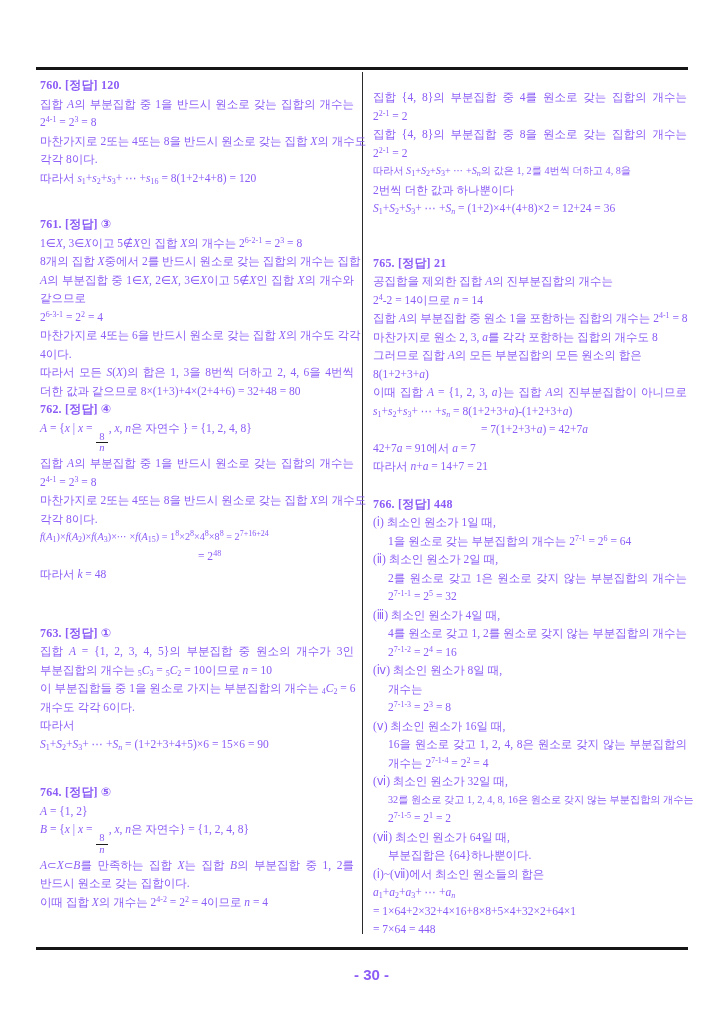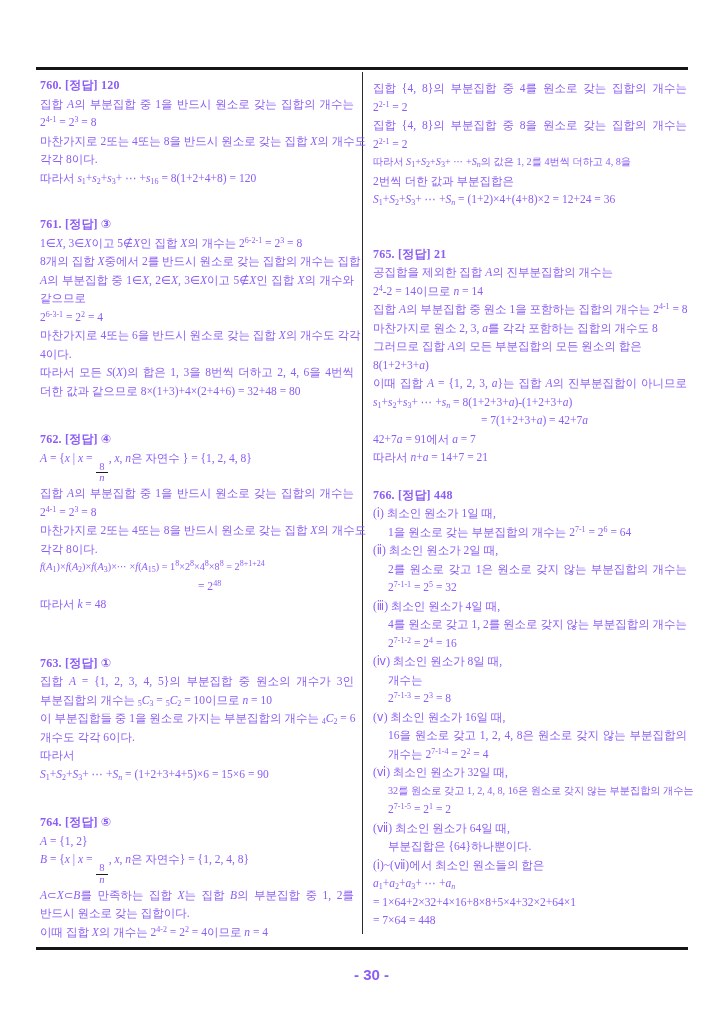--- a/index.html
+++ b/index.html
@@ -11,24 +11,24 @@
   .rule{position:absolute;left:36px;width:652px;height:3px;background:#151515;}
   .rule.top{top:67px;}
   .rule.bottom{top:947px;}
   .divider{position:absolute;left:362px;top:72px;width:1px;height:862px;background:#2a2a2a;}
   .col{position:absolute;top:72px;width:314px;font-size:11.5px;line-height:18.5px;}
   .col-left{left:40px;}
   .col-right{left:373px;}
   .block{margin:0;}
   .col-left .block:nth-child(1){margin-top:4px;}
   .col-left .block:nth-child(2){margin-top:28px;}
-  .col-left .block:nth-child(3){margin-top:30px;}
+  .col-left .block:nth-child(3){}
   .col-left .block:nth-child(4){margin-top:40px;}
   .col-left .block:nth-child(5){margin-top:30px;}
-  .col-right .block:nth-child(1){margin-top:7px;}
+  .col-right .block:nth-child(1){margin-top:16px;}
   .col-right .block:nth-child(2){margin-top:36px;}
   .col-right .block:nth-child(3){margin-top:19px;}
   .hdr{font-weight:bold;font-size:12px;letter-spacing:0.2px;}
   .line{white-space:nowrap;}
   .line.j{text-align:justify;text-align-last:justify;}
   .line.ind1{padding-left:15px;}
   .line.ind2{padding-left:108px;}
   .line.ind3{padding-left:158px;}
   .line.sm{font-size:10.2px;}
   sup,sub{font-size:8px;line-height:0;}
@@ -73,21 +73,21 @@
       <div class="block">
         <div class="hdr"><span>762.</span> <span>[정답]</span> <span>④</span></div>
         <div class="line"><i>A</i> = {<i>x</i> | <i>x</i> = <span class="fr">
             <span class="fn">8</span>
             <span class="fd"><i>n</i></span>
           </span>, <i>x</i>, <i>n</i>은 자연수 } = {1, 2, 4, 8}</div>
         <div class="line j">집합 <i>A</i>의 부분집합 중 1을 반드시 원소로 갖는 집합의 개수는</div>
         <div class="line">2<sup>4-1</sup> = 2<sup>3</sup> = 8</div>
         <div class="line j">마찬가지로 2또는 4또는 8을 반드시 원소로 갖는 집합 <i>X</i>의 개수도</div>
         <div class="line">각각 8이다.</div>
-        <div class="line sm"><i>f</i>(<i>A</i><sub>1</sub>)×<i>f</i>(<i>A</i><sub>2</sub>)×<i>f</i>(<i>A</i><sub>3</sub>)×⋯ ×<i>f</i>(<i>A</i><sub>15</sub>) = 1<sup>8</sup>×2<sup>8</sup>×4<sup>8</sup>×8<sup>8</sup> = 2<sup>8+1+24</sup></div>
+        <div class="line sm"><i>f</i>(<i>A</i><sub>1</sub>)×<i>f</i>(<i>A</i><sub>2</sub>)×<i>f</i>(<i>A</i><sub>3</sub>)×⋯ ×<i>f</i>(<i>A</i><sub>15</sub>) = 1<sup>8</sup>×2<sup>8</sup>×4<sup>8</sup>×8<sup>8</sup> = 2<sup>7+16+24</sup></div>
         <div class="line ind3">= 2<sup>48</sup></div>
         <div class="line">따라서 <i>k</i> = 48</div>
       </div>
       <div class="block">
         <div class="hdr"><span>763.</span> <span>[정답]</span> <span>①</span></div>
         <div class="line j">집합 <i>A</i> = {1, 2, 3, 4, 5}의 부분집합 중 원소의 개수가 3인</div>
         <div class="line">부분집합의 개수는 <sub>5</sub><i>C</i><sub>3</sub> = <sub>5</sub><i>C</i><sub>2</sub> = 10이므로 <i>n</i> = 10</div>
         <div class="line">이 부분집합들 중 1을 원소로 가지는 부분집합의 개수는 <sub>4</sub><i>C</i><sub>2</sub> = 6</div>
         <div class="line">개수도 각각 6이다.</div>
         <div class="line">따라서</div>
@@ -105,21 +105,21 @@
         <div class="line">이때 집합 <i>X</i>의 개수는 2<sup>4-2</sup> = 2<sup>2</sup> = 4이므로 <i>n</i> = 4</div>
       </div>
     </div>
   <div class="col col-right" id="col-right">
       <div class="block">
         <div class="line j">집합 {4, 8}의 부분집합 중 4를 원소로 갖는 집합의 개수는</div>
         <div class="line">2<sup>2-1</sup> = 2</div>
         <div class="line j">집합 {4, 8}의 부분집합 중 8을 원소로 갖는 집합의 개수는</div>
         <div class="line">2<sup>2-1</sup> = 2</div>
         <div class="line sm">따라서 <i>S</i><sub>1</sub>+<i>S</i><sub>2</sub>+<i>S</i><sub>3</sub>+ ⋯ +<i>S</i><sub><i>n</i></sub>의 값은 1, 2를 4번씩 더하고 4, 8을</div>
-        <div class="line">2번씩 더한 값과 부분집합은</div>
+        <div class="line">2번씩 더한 값과 하나뿐이다</div>
         <div class="line"><i>S</i><sub>1</sub>+<i>S</i><sub>2</sub>+<i>S</i><sub>3</sub>+ ⋯ +<i>S</i><sub><i>n</i></sub> = (1+2)×4+(4+8)×2 = 12+24 = 36</div>
       </div>
       <div class="block">
         <div class="hdr"><span>765.</span> <span>[정답]</span> <span>21</span></div>
         <div class="line">공집합을 제외한 집합 <i>A</i>의 진부분집합의 개수는</div>
         <div class="line">2<sup>4</sup>-2 = 14이므로 <i>n</i> = 14</div>
         <div class="line j">집합 <i>A</i>의 부분집합 중 원소 1을 포함하는 집합의 개수는 2<sup>4-1</sup> = 8</div>
         <div class="line">마찬가지로 원소 2, 3, <i>a</i>를 각각 포함하는 집합의 개수도 8</div>
         <div class="line">그러므로 집합 <i>A</i>의 모든 부분집합의 모든 원소의 합은</div>
         <div class="line">8(1+2+3+<i>a</i>)</div>

